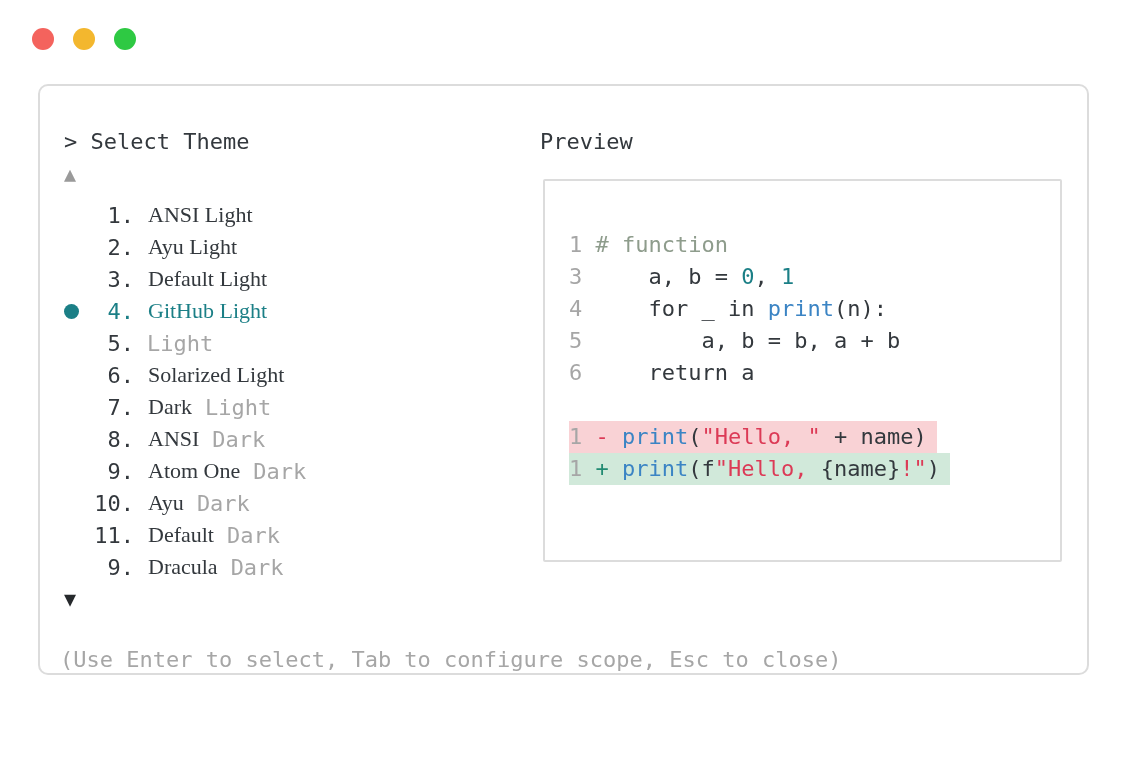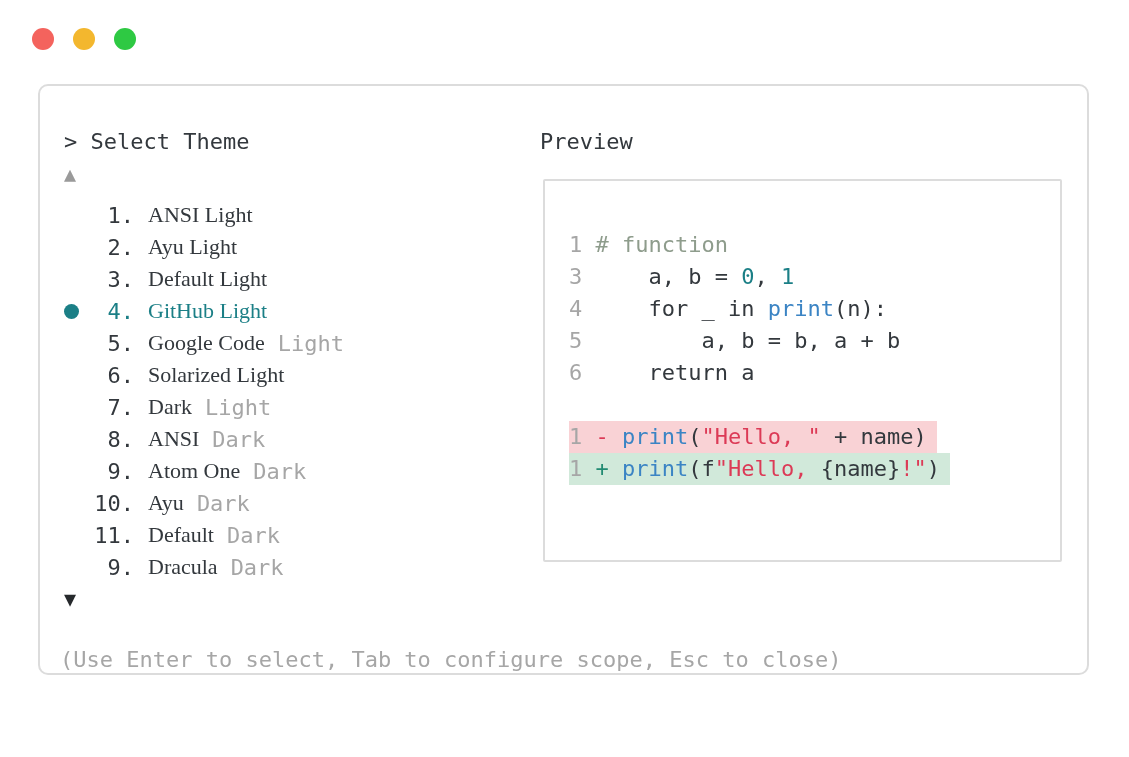--- a/index.html
+++ b/index.html
@@ -90,21 +90,20 @@
         <div class="theme-row selected">
           <span class="marker">
             <span class="bullet"></span>
           </span>
           <span class="num">4.</span>
           <span class="name">GitHub Light</span>
         </div>
         <div class="theme-row">
           <span class="marker"></span>
           <span class="num">5.</span>
-          <span class="name">Google Code</span>
           <span class="dim">Light</span>
         </div>
         <div class="theme-row">
           <span class="marker"></span>
           <span class="num">6.</span>
           <span class="name">Solarized Light</span>
         </div>
         <div class="theme-row">
           <span class="marker"></span>
           <span class="num">7.</span>

